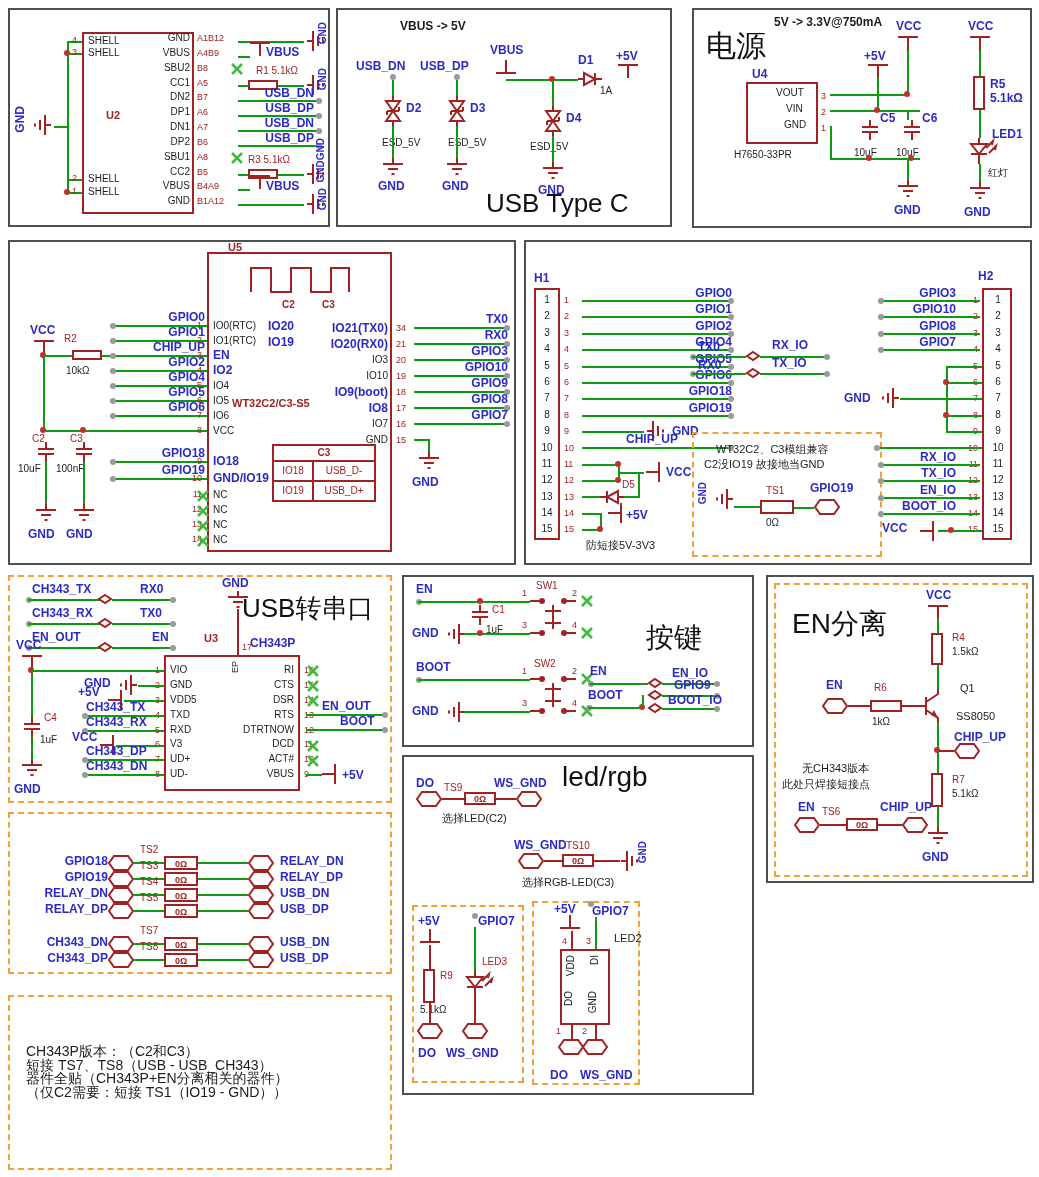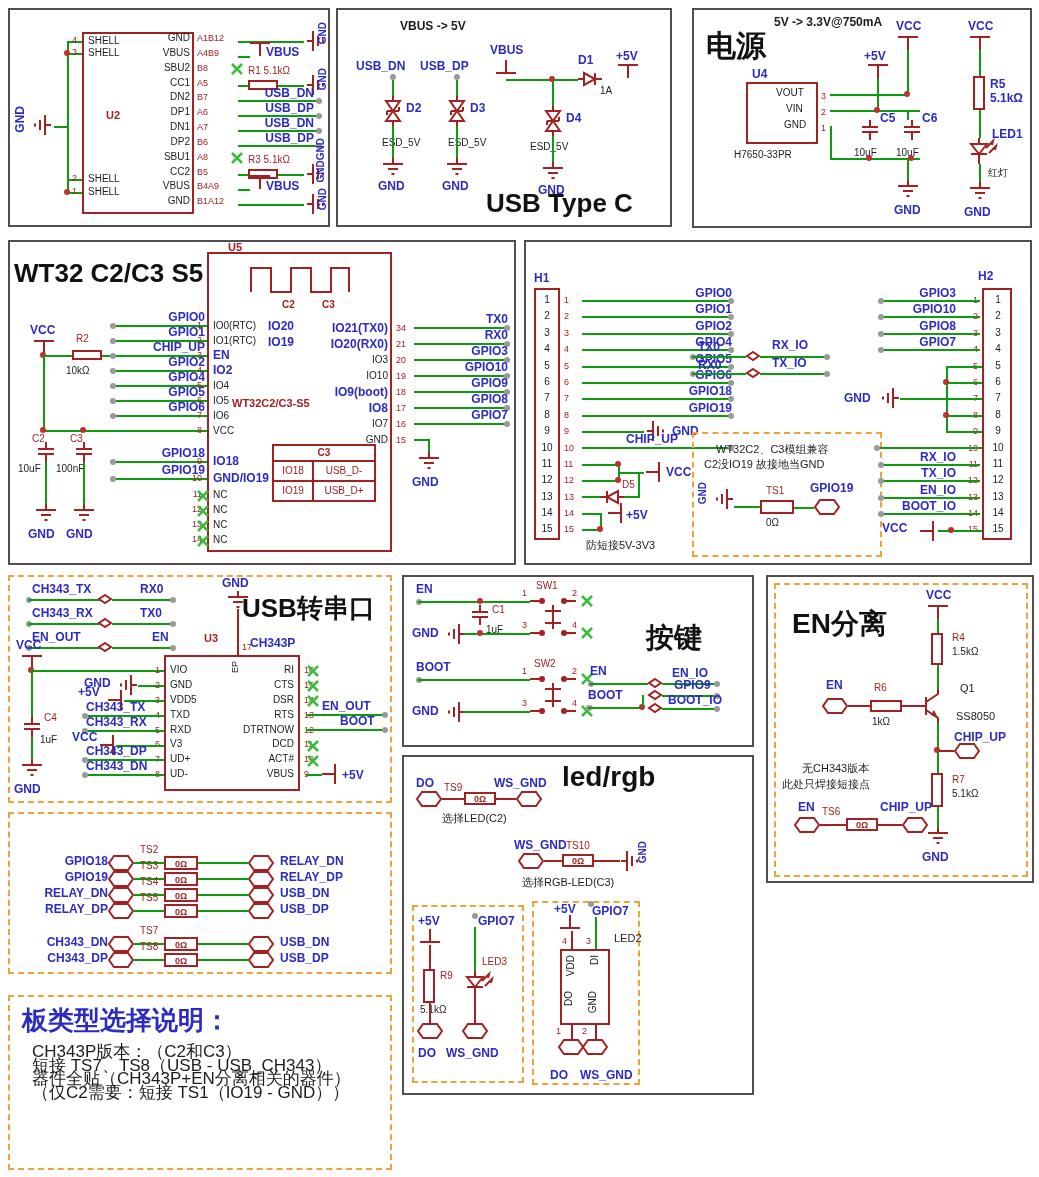--- a/index.html
+++ b/index.html
@@ -10,21 +10,21 @@
 .ic{position:absolute;border:2px solid #a02222;background:#fff;box-sizing:border-box}
 .res{position:absolute;border:2px solid #a02222;background:#fff;box-sizing:border-box}
 .ts{position:absolute;border:2px solid #a02222;background:#fff;box-sizing:border-box;color:#a02222;font-size:9px;font-weight:bold;text-align:center}
 .l{position:absolute;white-space:nowrap;font-size:11px;line-height:1.05}
 .b{color:#2b2bc4;font-weight:bold;font-size:12px}
 .r{color:#a02222}
 .k{color:#1c1c1c}
 .sm{font-size:10px}
 .xs{font-size:9px}
 .bold{font-weight:bold}
-.title{position:absolute;font-weight:bold;color:#111;white-space:nowrap}
+.title{position:absolute;font-weight:normal;color:#111;white-space:nowrap}
 .v{writing-mode:vertical-rl;transform:rotate(180deg)}
 .wh{position:absolute;height:2px;background:#0f9b0f}
 .wv{position:absolute;width:2px;background:#0f9b0f}
 .rw{background:#a02222}
 .gdot{position:absolute;width:6px;height:6px;border-radius:50%;background:#9a9a9a}
 .jd{position:absolute;width:6px;height:6px;border-radius:50%;background:#c03030}
 .sym{position:absolute;overflow:visible}
 .r90{transform:rotate(90deg)}
 .r270{transform:rotate(-90deg)}
 .r180{transform:rotate(180deg)}
@@ -157,21 +157,21 @@
       </svg>
   <span class="l b sm v" style="left:308px;top:12px">GND</span>
   <i class="wh" style="left:228px;top:46px;width:12px"></i>
   <svg class="sym" style="left:238px;top:30px" width="24" height="16">
         <use href="#g-pwr"></use>
       </svg>
   <span class="l b" style="left:256px;top:36px">VBUS</span>
   <svg class="sym" style="left:220px;top:52px" width="14" height="14">
         <use href="#g-x"></use>
       </svg>
-  <span class="l r sm" style="left:238px;top:56px">R1 5.1kΩ</span>
+  <span class="l r sm" style="left:246px;top:56px">R1 5.1kΩ</span>
   <i class="wh" style="left:228px;top:75px;width:10px"></i>
   <div class="res" style="left:238px;top:70px;width:30px;height:10px"></div>
   <i class="wh" style="left:268px;top:75px;width:26px"></i>
   <svg class="sym r270" style="left:294px;top:66px" width="24" height="18">
         <use href="#g-gnd"></use>
       </svg>
   <span class="l b sm v" style="left:308px;top:58px">GND</span>
   <span class="l b" style="right:14px;top:77px">USB_DN</span>
   <i class="wh" style="left:228px;top:90px;width:84px"></i>
   <s class="gdot" style="left:306px;top:88px"></s>
@@ -325,35 +325,34 @@
       </svg>
   <span class="l sm" style="left:294px;top:158px">红灯</span>
   <i class="wv" style="left:285px;top:154px;height:18px"></i>
   <svg class="sym" style="left:274px;top:172px" width="24" height="18">
         <use href="#g-gnd"></use>
       </svg>
   <span class="l b" style="left:270px;top:196px">GND</span>
 </div>
 
 <div class="sec" style="left:8px;top:240px;width:508px;height:325px">
-  <span class="title" style="left:4px;top:16px;font-size:26px">WT32 C2/C3 S5</span>
   <span class="l r bold" style="left:218px;top:0px">U5</span>
   <div class="ic" style="left:197px;top:10px;width:185px;height:300px"></div>
   <svg class="sym" style="left:235px;top:16px" width="110" height="36">
         <use href="#g-ant"></use>
       </svg>
   <span class="l r bold sm" style="left:272px;top:58px">C2</span>
   <span class="l r bold sm" style="left:312px;top:58px">C3</span>
   <span class="l b" style="left:20px;top:82px">VCC</span>
   <svg class="sym" style="left:22px;top:96px" width="24" height="16">
         <use href="#g-pwr"></use>
       </svg>
   <i class="wv" style="left:33px;top:112px;height:78px"></i>
   <s class="jd" style="left:30px;top:110px"></s>
-  <span class="l r sm" style="left:66px;top:92px">R2</span>
+  <span class="l r sm" style="left:54px;top:92px">R2</span>
   <i class="wh" style="left:33px;top:113px;width:29px"></i>
   <div class="res" style="left:62px;top:108px;width:30px;height:10px"></div>
   <i class="wh" style="left:92px;top:113px;width:8px"></i>
   <span class="l sm" style="left:56px;top:124px">10kΩ</span>
   <div class="ncol" style="left:100px;top:70px;width:97px;--rh:15px;--wt:13px;--ww:97px;--dx:0px;--lr:2px">
 
   <div>
           <span class="nl b">GPIO0</span>
           <s class="ws"></s>
           <s class="nd"></s>
@@ -1271,22 +1270,21 @@
       <i class="wh" style="left:186px;top:7px;width:50px"></i>
       <svg class="sym" style="left:236px;top:0" width="26" height="16">
             <use href="#g-hex"></use>
           </svg>
       <span class="l b" style="left:268px;top:0">USB_DP</span>
     </div>
       </div>
 </div>
 
 <div class="sec dash" style="left:8px;top:995px;width:384px;height:175px">
-  <span class="title" style="left:12px;top:6px;font-size:26px;color:#2b2bc4">板类型选择说明：</span>
-  <div class="col" style="left:22px;top:48px;--rh:13.5px;font-size:17px">
+  <div class="col" style="left:16px;top:48px;--rh:13.5px;font-size:14px">
         <div>CH343P版本：（C2和C3）</div>
         <div>短接 TS7、TS8（USB - USB_CH343）</div>
         <div>器件全贴（CH343P+EN分离相关的器件）</div>
         <div>（仅C2需要：短接 TS1（IO19 - GND））</div>
       </div>
 </div>
 
 </div>
 
 </body></html>

